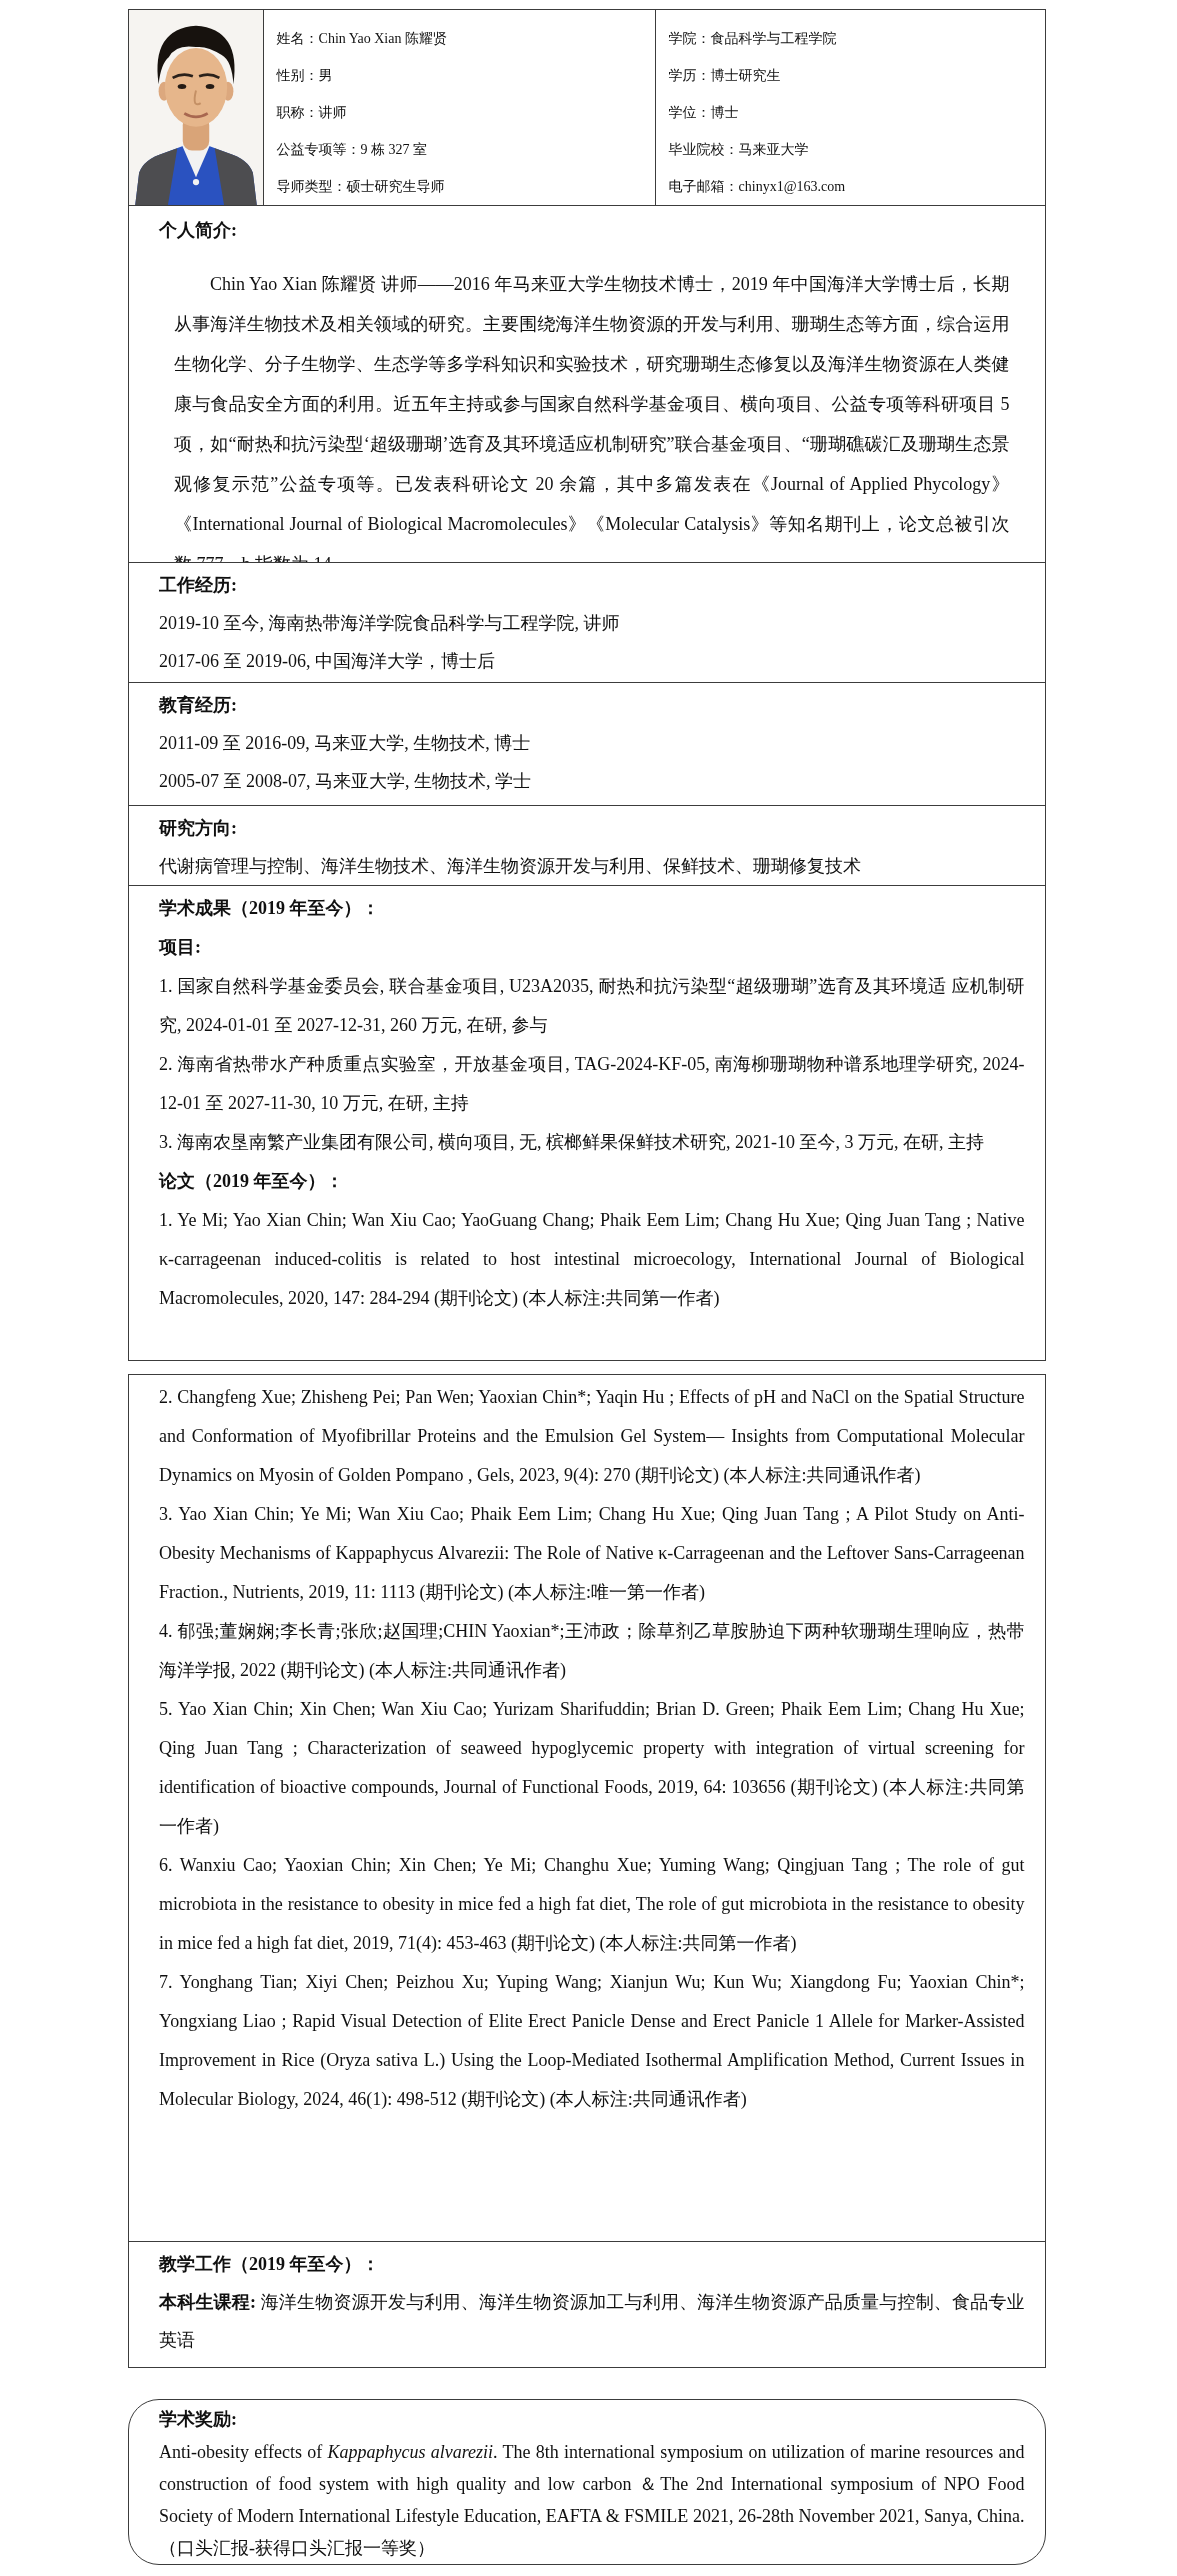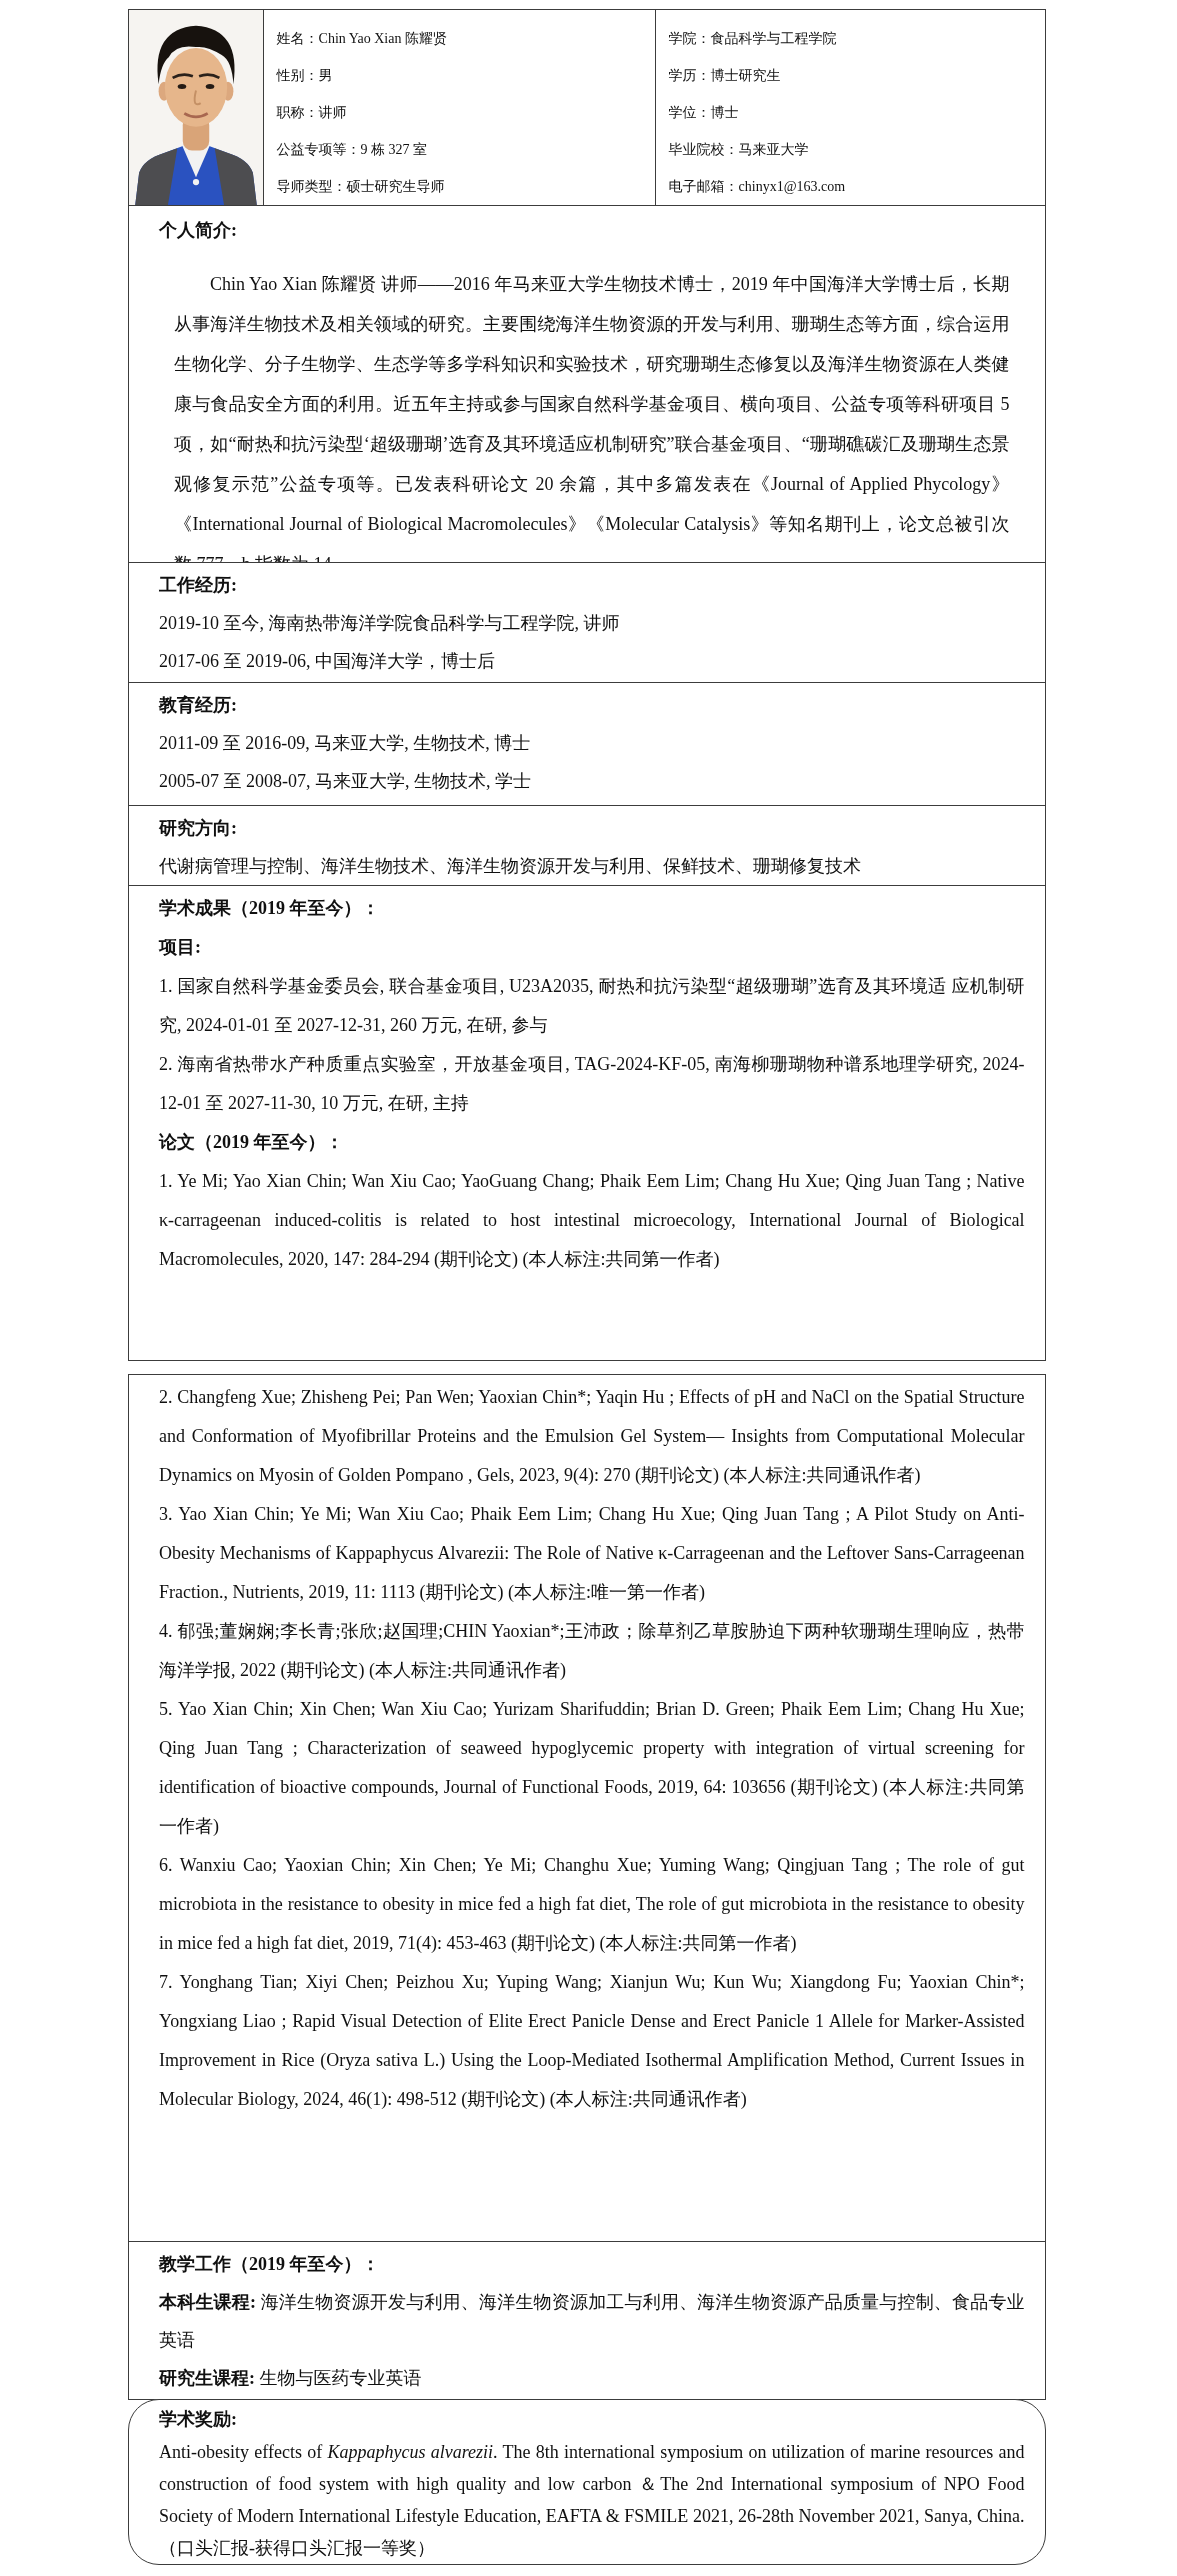--- a/index.html
+++ b/index.html
@@ -27,21 +27,21 @@
   .work-box{top:562px;height:122px;}
   .edu-box{top:682px;height:125px;}
   .research-box{top:805px;height:81px;}
 
   .ach-box{top:885px;height:476px;font-family:Liberation Serif, serif;}
   .ach-box .sec-title,.ach-box .item{line-height:39px;}
   .papers2-box{top:1374px;height:868px;}
   .papers2-box .item{line-height:39px;}
   .item{margin:0;}
 
-  .teach-box{top:2241px;height:159px;}
+  .teach-box{top:2241px;height:127px;}
   .teach-box .sec-title,.teach-box .line{line-height:38px;}
   .blabel{font-weight:bold;}
 
   .awards-box{top:2399px;height:166px;border-radius:31px;}
   .awards-box .sec-title{line-height:33px;}
   .awards-para{margin:0;line-height:32px;}
   .ital{font-style:italic;}
 </style>
 </head>
 <body>
@@ -106,20 +106,21 @@
   <div class="box sec research-box">
     <div class="sec-title">研究方向:</div>
     <div class="line">代谢病管理与控制、海洋生物技术、海洋生物资源开发与利用、保鲜技术、珊瑚修复技术</div>
   </div>
 
   <div class="box sec ach-box">
     <div class="sec-title">学术成果（2019 年至今）：</div>
     <div class="sec-title">项目:</div>
     <div class="item just">1. 国家自然科学基金委员会, 联合基金项目, U23A2035, 耐热和抗污染型“超级珊瑚”选育及其环境适 应机制研究, 2024-01-01 至 2027-12-31, 260 万元, 在研, 参与</div>
     <div class="item just">2. 海南省热带水产种质重点实验室，开放基金项目, TAG-2024-KF-05, 南海柳珊瑚物种谱系地理学研究, 2024-12-01 至 2027-11-30, 10 万元, 在研, 主持</div>
+    <div class="item just">3. 海南农垦南繁产业集团有限公司, 横向项目, 无, 槟榔鲜果保鲜技术研究, 2021-10 至今, 3 万元, 在研, 主持</div>
     <div class="sec-title">论文（2019 年至今）：</div>
     <div class="item just">1. Ye Mi; Yao Xian Chin; Wan Xiu Cao; YaoGuang Chang; Phaik Eem Lim; Chang Hu Xue; Qing Juan Tang ; Native κ-carrageenan induced-colitis is related to host intestinal microecology, International Journal of Biological Macromolecules, 2020, 147: 284-294 (期刊论文)  (本人标注:共同第一作者)</div>
   </div>
 
   <div class="box sec papers2-box">
     <div class="item just">2. Changfeng Xue; Zhisheng Pei; Pan Wen; Yaoxian Chin*; Yaqin Hu ; Effects of pH and NaCl on the Spatial Structure and Conformation of Myofibrillar Proteins and the Emulsion Gel System— Insights from Computational Molecular Dynamics on Myosin of Golden Pompano , Gels, 2023, 9(4): 270 (期刊论文) (本人标注:共同通讯作者)</div>
     <div class="item just">3. Yao Xian Chin; Ye Mi; Wan Xiu Cao; Phaik Eem Lim; Chang Hu Xue; Qing Juan Tang ; A Pilot Study on Anti-Obesity Mechanisms of Kappaphycus Alvarezii: The Role of Native κ-Carrageenan and the Leftover Sans-Carrageenan Fraction., Nutrients, 2019, 11: 1113 (期刊论文)  (本人标注:唯一第一作者)</div>
     <div class="item just">4. 郁强;董娴娴;李长青;张欣;赵国理;CHIN Yaoxian*;王沛政；除草剂乙草胺胁迫下两种软珊瑚生理响应，热带海洋学报, 2022 (期刊论文)  (本人标注:共同通讯作者)</div>
     <div class="item just">5. Yao Xian Chin; Xin Chen; Wan Xiu Cao; Yurizam Sharifuddin; Brian D. Green; Phaik Eem Lim; Chang Hu Xue; Qing Juan Tang ; Characterization of seaweed hypoglycemic property with integration of virtual screening for identification of bioactive compounds, Journal of Functional Foods, 2019, 64: 103656 (期刊论文)  (本人标注:共同第一作者)</div>
     <div class="item just">6. Wanxiu Cao; Yaoxian Chin; Xin Chen; Ye Mi; Changhu Xue; Yuming Wang; Qingjuan Tang ; The role of gut microbiota in the resistance to obesity in mice fed a high fat diet, The role of gut microbiota in the resistance to obesity in mice fed a high fat diet, 2019, 71(4): 453-463 (期刊论文)  (本人标注:共同第一作者)</div>

